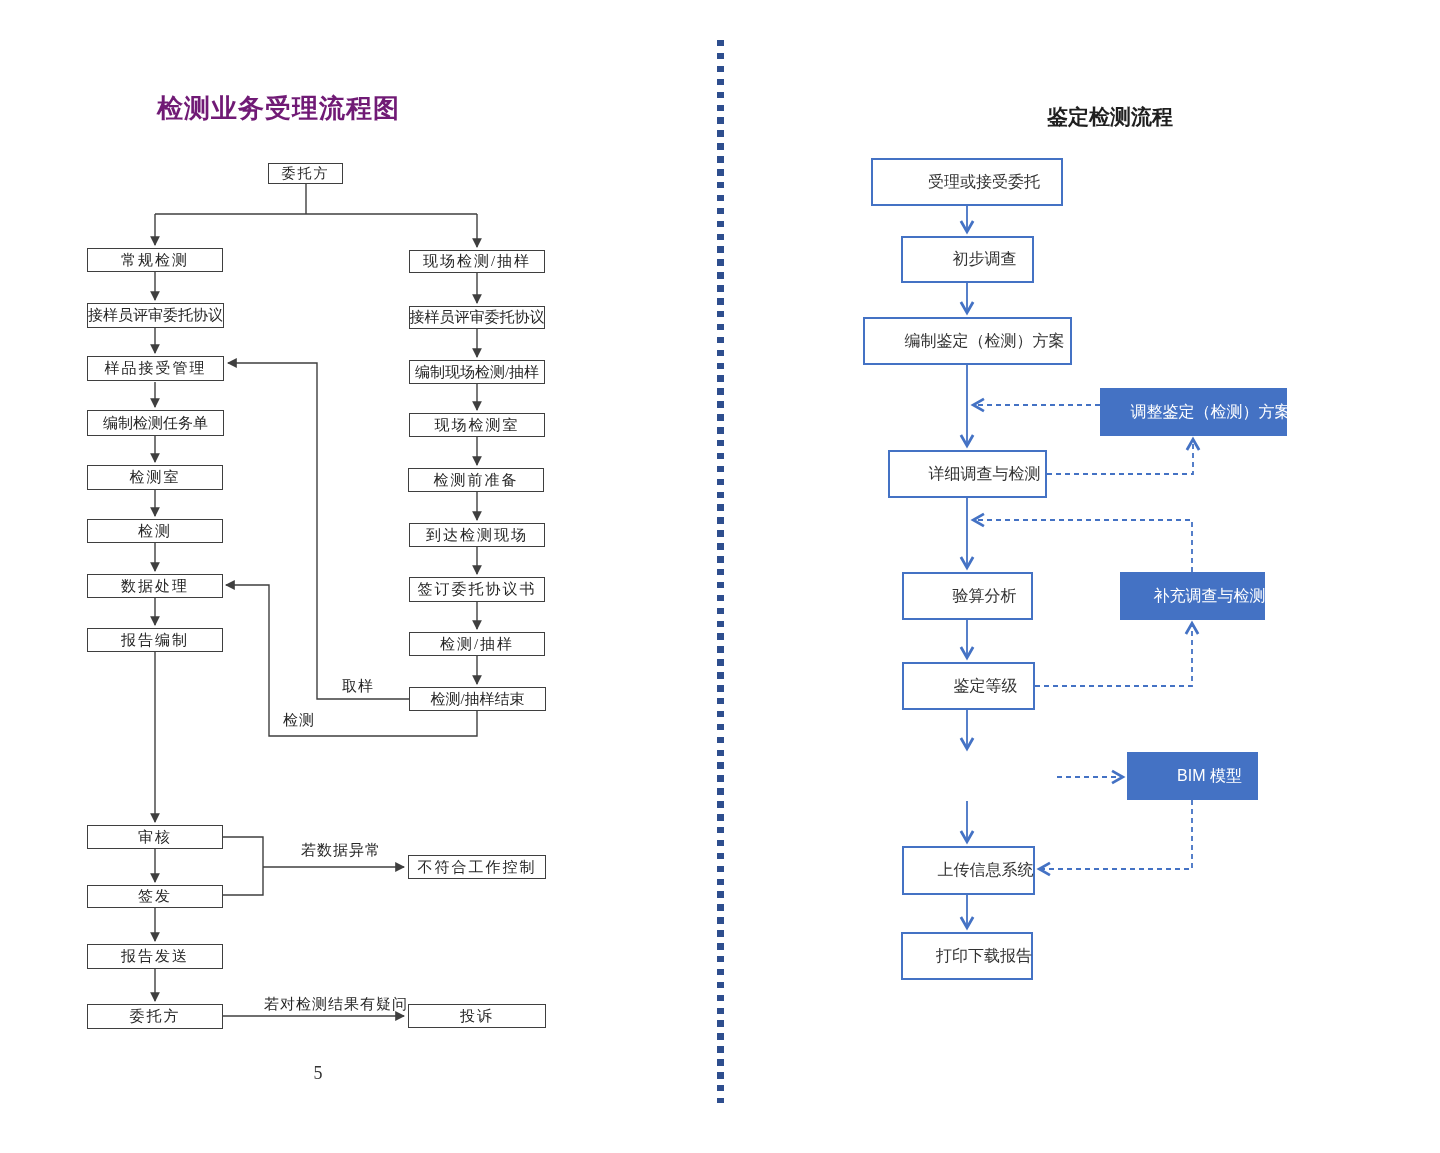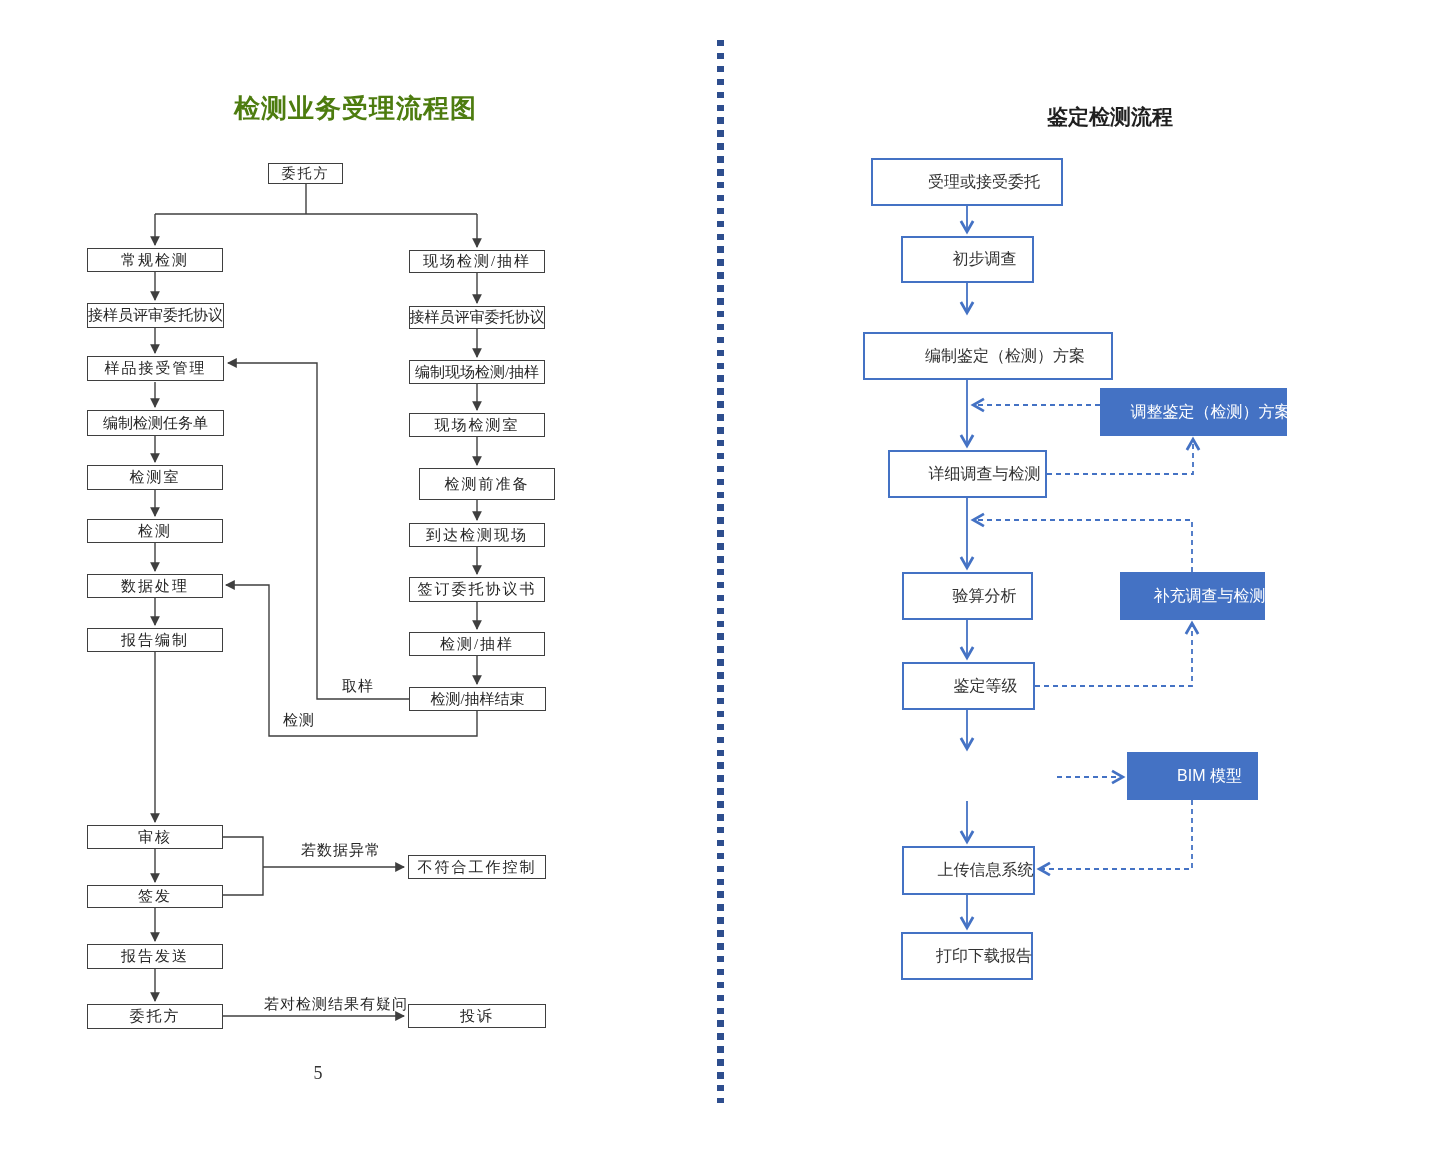--- a/index.html
+++ b/index.html
@@ -1,22 +1,22 @@
 <!DOCTYPE html>
 <html><head>
 <meta charset="utf-8">
 <style>
   html,body{margin:0;padding:0;background:#ffffff;}
   #page{position:relative;width:1440px;height:1153px;background:#fff;overflow:hidden;
         font-family:"Liberation Sans",sans-serif;}
   svg.wires{position:absolute;left:0;top:0;pointer-events:none;}
 
   
-  .ltitle{position:absolute;left:157px;top:91px;width:320px;text-align:right;
-          font-weight:bold;font-size:26px;color:#4d7c0f;letter-spacing:1px;
+  .ltitle{position:absolute;left:157px;top:91px;width:320px;text-align:left;
+          font-weight:bold;font-size:26px;color:#701a75;letter-spacing:1px;
           font-family:"Liberation Sans",sans-serif;}
   .lbox{position:absolute;box-sizing:border-box;background:#fff;border:1.5px solid #3f3f3f;
         display:flex;align-items:center;justify-content:center;
         font-family:"Liberation Serif",serif;font-size:15px;color:#262626;
         letter-spacing:2px;white-space:nowrap;}
   .lbox.tight{letter-spacing:0;}
   .llabel{position:absolute;font-family:"Liberation Serif",serif;font-size:15px;color:#262626;
           white-space:nowrap;letter-spacing:1px;}
   .pagenum{position:absolute;left:300px;top:1063px;width:36px;text-align:center;
            font-family:"Liberation Serif",serif;font-size:18px;color:#333;}
@@ -124,40 +124,40 @@
   <div class="lbox" style="left:87px;top:944px;width:136px;height:25px">报告发送</div>
   <div class="lbox" style="left:87px;top:1004px;width:136px;height:25px">委托方</div>
 
   <div class="lbox" style="left:408px;top:855px;width:138px;height:24px">不符合工作控制</div>
   <div class="lbox" style="left:408px;top:1004px;width:138px;height:24px">投诉</div>
 
   <div class="lbox" style="left:409px;top:250px;width:136px;height:23px">现场检测/抽样</div>
   <div class="lbox tight" style="left:409px;top:306px;width:136px;height:23px">接样员评审委托协议</div>
   <div class="lbox tight" style="left:409px;top:360px;width:136px;height:24px">编制现场检测/抽样</div>
   <div class="lbox" style="left:409px;top:413px;width:136px;height:24px">现场检测室</div>
-  <div class="lbox" style="left:419px;top:468px;width:136px;height:32px">检测前准备</div>
+  <div class="lbox" style="left:408px;top:468px;width:136px;height:24px">检测前准备</div>
   <div class="lbox" style="left:409px;top:523px;width:136px;height:24px">到达检测现场</div>
   <div class="lbox" style="left:409px;top:577px;width:136px;height:25px">签订委托协议书</div>
   <div class="lbox" style="left:409px;top:632px;width:136px;height:24px">检测/抽样</div>
   <div class="lbox tight" style="left:409px;top:687px;width:137px;height:24px">检测/抽样结束</div>
 
   <div class="llabel" style="left:342px;top:677px">取样</div>
   <div class="llabel" style="left:283px;top:711px">检测</div>
   <div class="llabel" style="left:301px;top:841px">若数据异常</div>
   <div class="llabel" style="left:264px;top:995px">若对检测结果有疑问</div>
 
   <div class="pagenum">5</div>
 
   <div class="divider"></div>
 
   <div class="rtitle">鉴定检测流程</div>
 
   <div class="rbox" style="left:871px;top:158px;width:192px;height:48px">受理或接受委托</div>
   <div class="rbox" style="left:901px;top:236px;width:133px;height:47px">初步调查</div>
-  <div class="rbox" style="left:863px;top:332px;width:250px;height:48px">编制鉴定（检测）方案</div>
+  <div class="rbox" style="left:863px;top:317px;width:209px;height:48px">编制鉴定（检测）方案</div>
   <div class="rbox fill" style="left:1100px;top:388px;width:187px;height:48px">调整鉴定（检测）方案</div>
   <div class="rbox" style="left:888px;top:450px;width:159px;height:48px">详细调查与检测</div>
   <div class="rbox" style="left:902px;top:572px;width:131px;height:48px">验算分析</div>
   <div class="rbox fill" style="left:1120px;top:572px;width:145px;height:48px">补充调查与检测</div>
   <div class="rbox" style="left:902px;top:662px;width:133px;height:48px">鉴定等级</div>
   <div class="rbox fill" style="left:1127px;top:752px;width:131px;height:48px">BIM 模型</div>
   <div class="rbox" style="left:902px;top:846px;width:133px;height:49px">上传信息系统</div>
   <div class="rbox" style="left:901px;top:932px;width:132px;height:48px">打印下载报告</div>
 
 </div>

